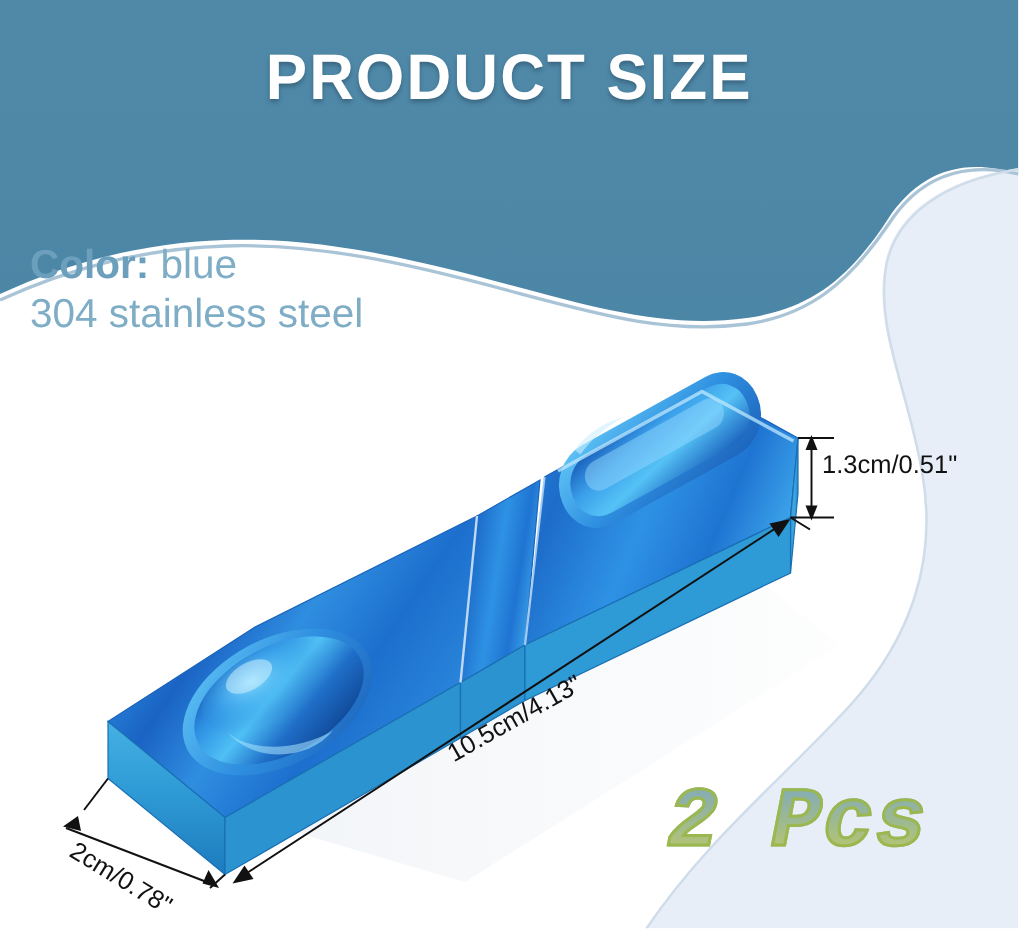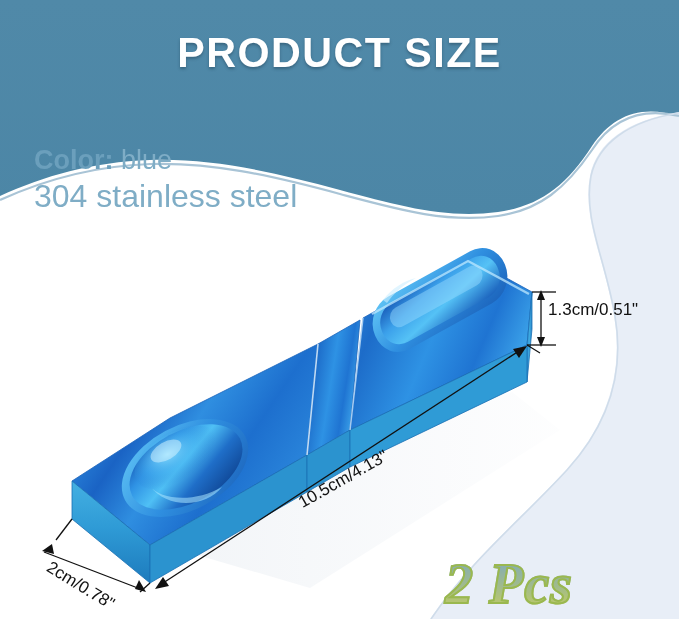--- a/index.html
+++ b/index.html
@@ -40,41 +40,40 @@
     font-family: "Liberation Sans", sans-serif;
     text-shadow: 0 2px 3px rgba(30,60,80,0.45);
     transform: scaleX(0.96);
     transform-origin: center;
   }
 
   
   .specs {
     position: absolute;
     left: 20px;
-    top: 144px;
+    top: 160px;
     width: 400px;
-    margin-left: 14px;
   }
   .spec-line {
     font-size: 27px;
     line-height: 1.22;
     color: #79a7c0;
     white-space: nowrap;
   }
   .spec-line.row2 { margin-top: 20px; }
   .spec-label {
     font-weight: bold;
     color: #6b9fbc;
   }
   .spec-value {
     font-weight: normal;
     color: #7fadc6;
   }
   .spec-sub {
-    font-size: 32px;
+    font-size: 27px;
     color: #7fadc6;
     line-height: 1.2;
     white-space: nowrap;
   }
 
   
   .product {
     position: absolute;
     left: 0;
     top: 0;
@@ -106,26 +105,26 @@
     top: 556px;
     font-size: 17px;
     transform: rotate(31.5deg);
     transform-origin: left center;
   }
 
   
   .pcs {
     position: absolute;
     left: 445px;
-    top: 552px;
+    top: 516px;
     font-size: 56px;
     font-weight: bold;
     font-style: italic;
     letter-spacing: 1px;
-    font-family: Liberation Serif, serif;
+    font-family: Liberation Mono, monospace;
     color: transparent;
     -webkit-text-stroke: 2px #9ab84f;
     background: linear-gradient(180deg, #7aa7c4 0%, #9fba8e 52%, #c9cf5a 100%);
     -webkit-background-clip: text;
     background-clip: text;
   }
 </style>
 </head>
 <body>
 

